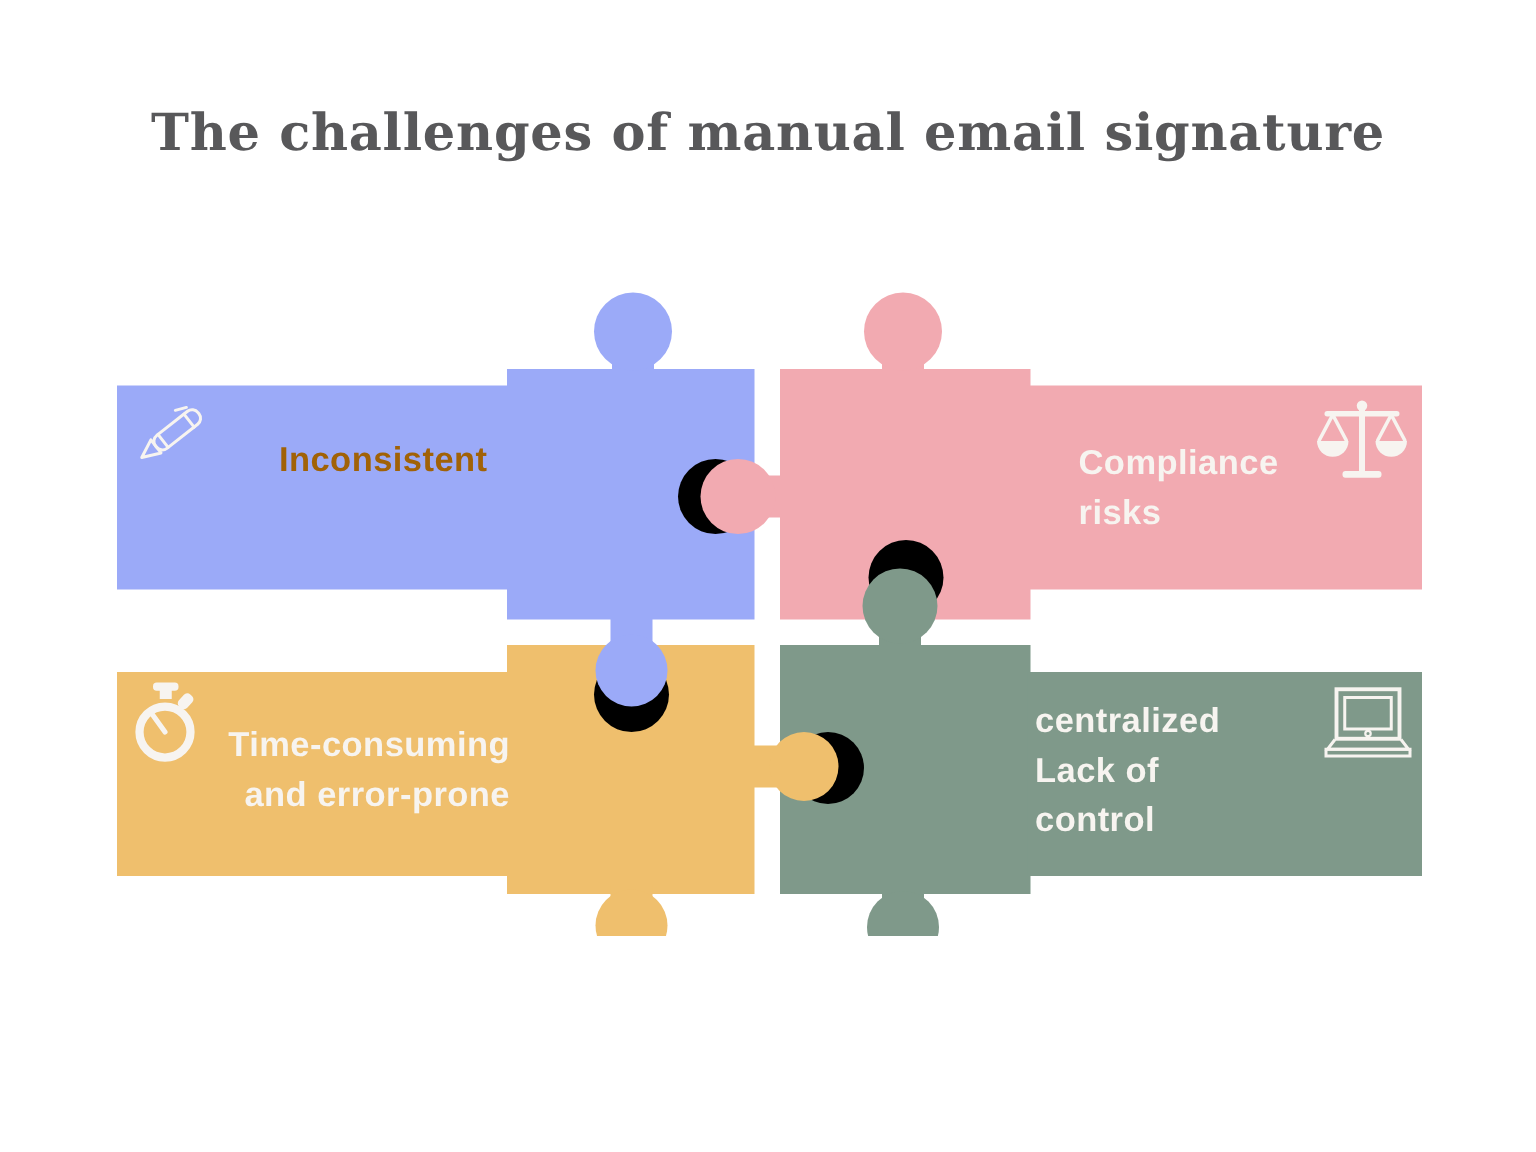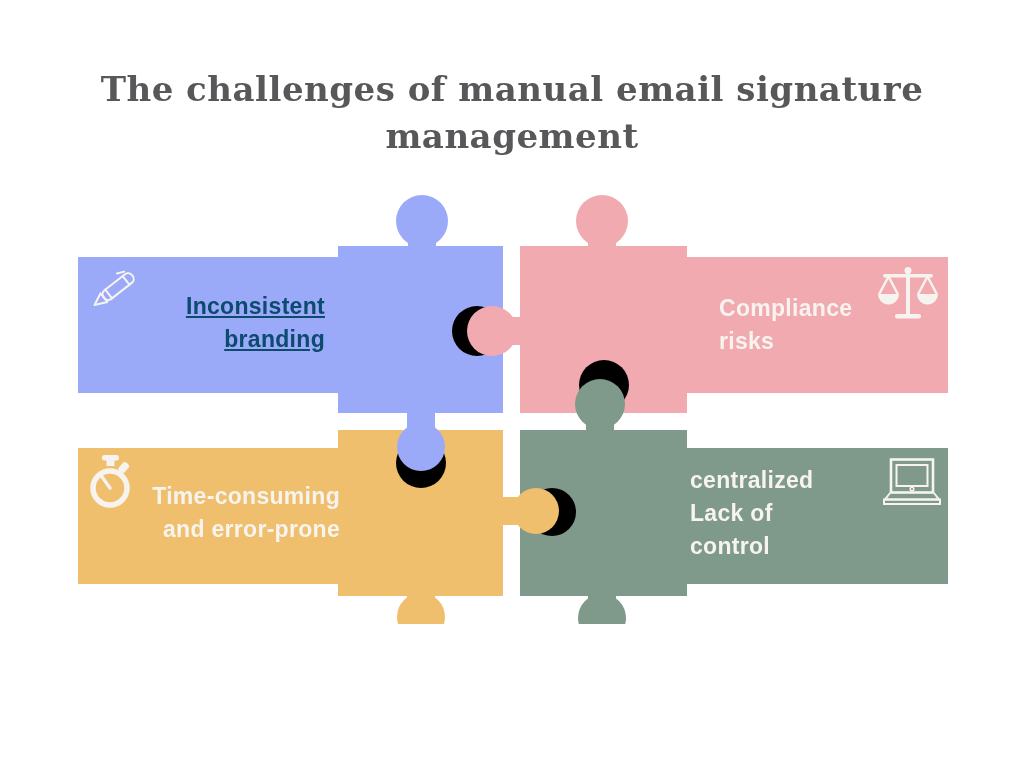--- a/index.html
+++ b/index.html
@@ -76,26 +76,24 @@
       <circle cx="600" cy="404" r="25"></circle>
     </g>
     <g fill="#efbf6d">
       <rect x="500" y="497" width="38" height="28"></rect>
       <circle cx="536" cy="511" r="23"></circle>
     </g>
   </svg>
 
   <div class="title" style="color: rgb(88, 88, 90);">
     <div>The challenges of manual email signature</div>
-    <div>management</div>
   </div>
 
-  <div class="label label-blue" style="color: #0c4a6e; text-decoration: underline;">
+  <div class="label label-blue" style="color: #a16207;">
     <div>Inconsistent</div>
-    <div>branding</div>
   </div>
 
   <div class="label label-pink" style="color: rgb(247, 244, 240);">
     <div>Compliance</div>
     <div>risks</div>
   </div>
 
   <div class="label label-yellow" style="color: rgb(247, 244, 240);">
     <div>Time-consuming</div>
     <div>and error-prone</div>

